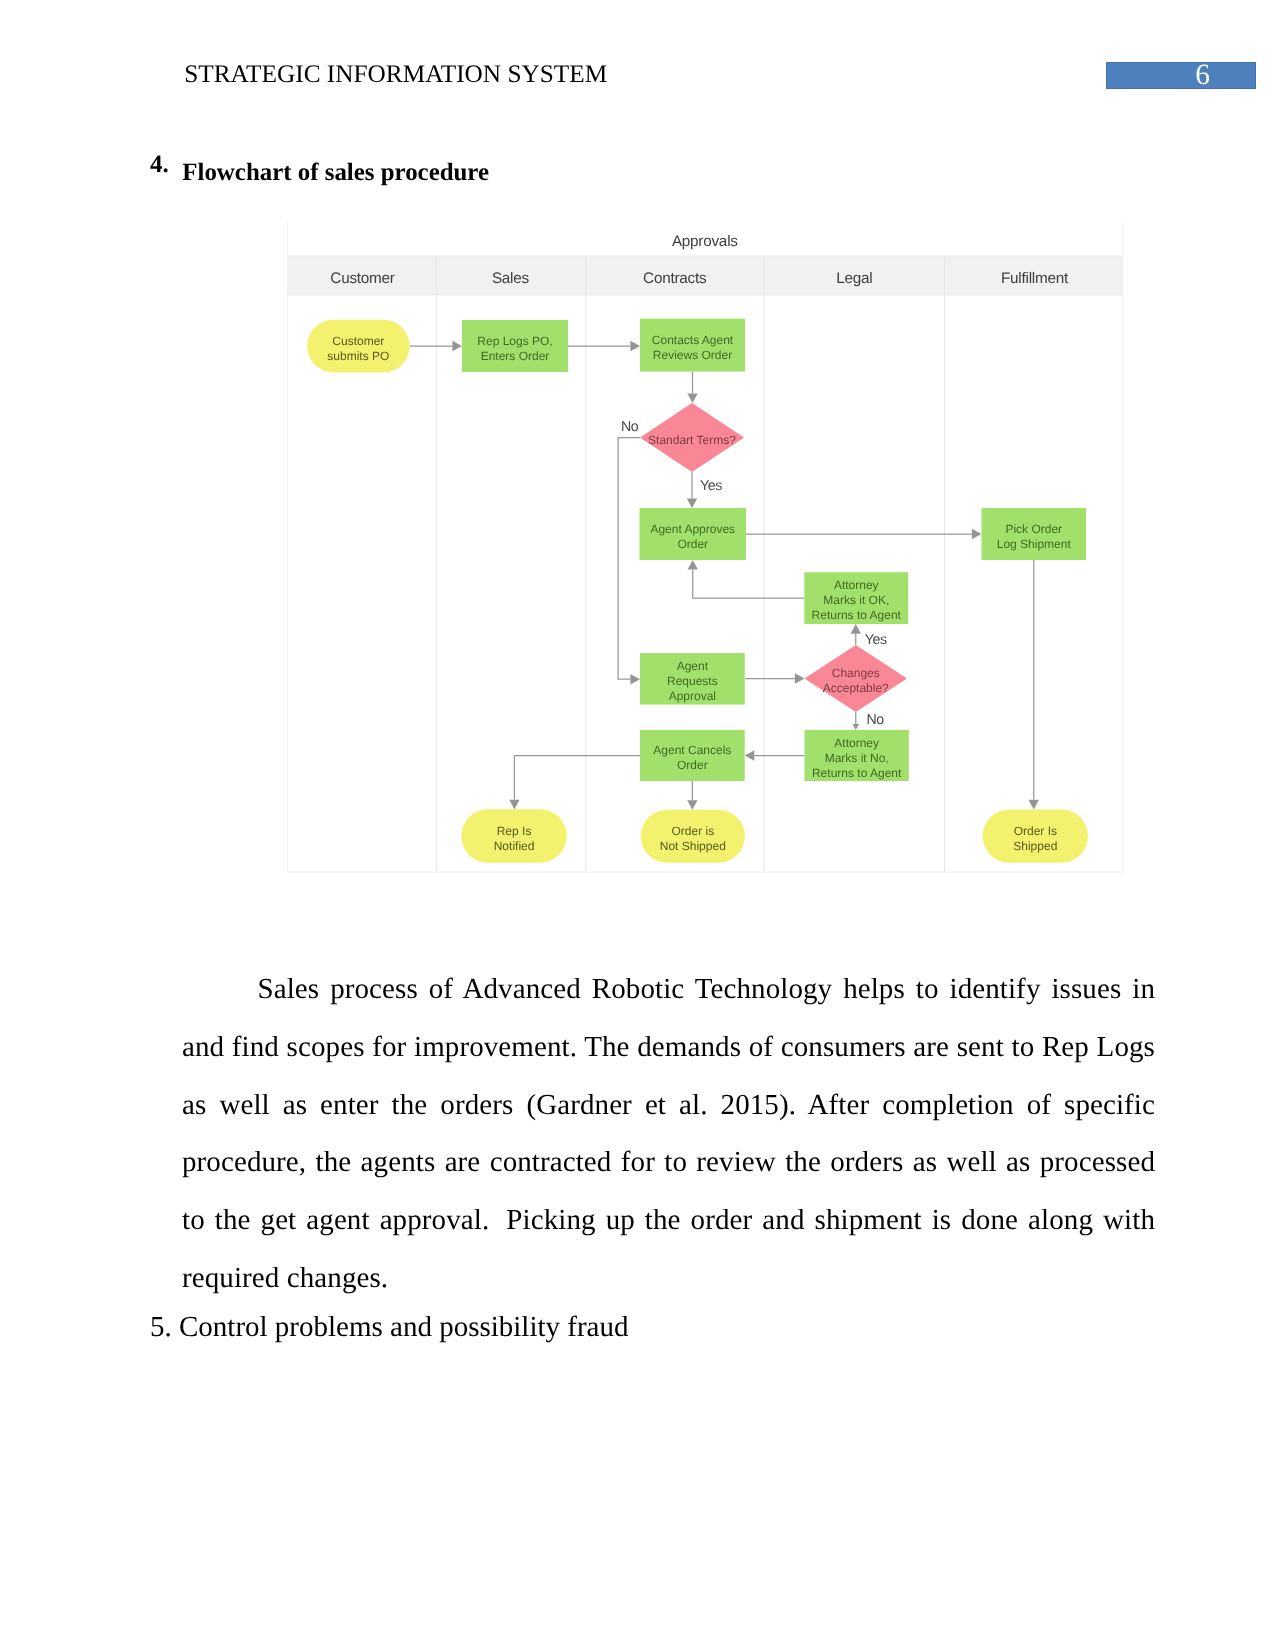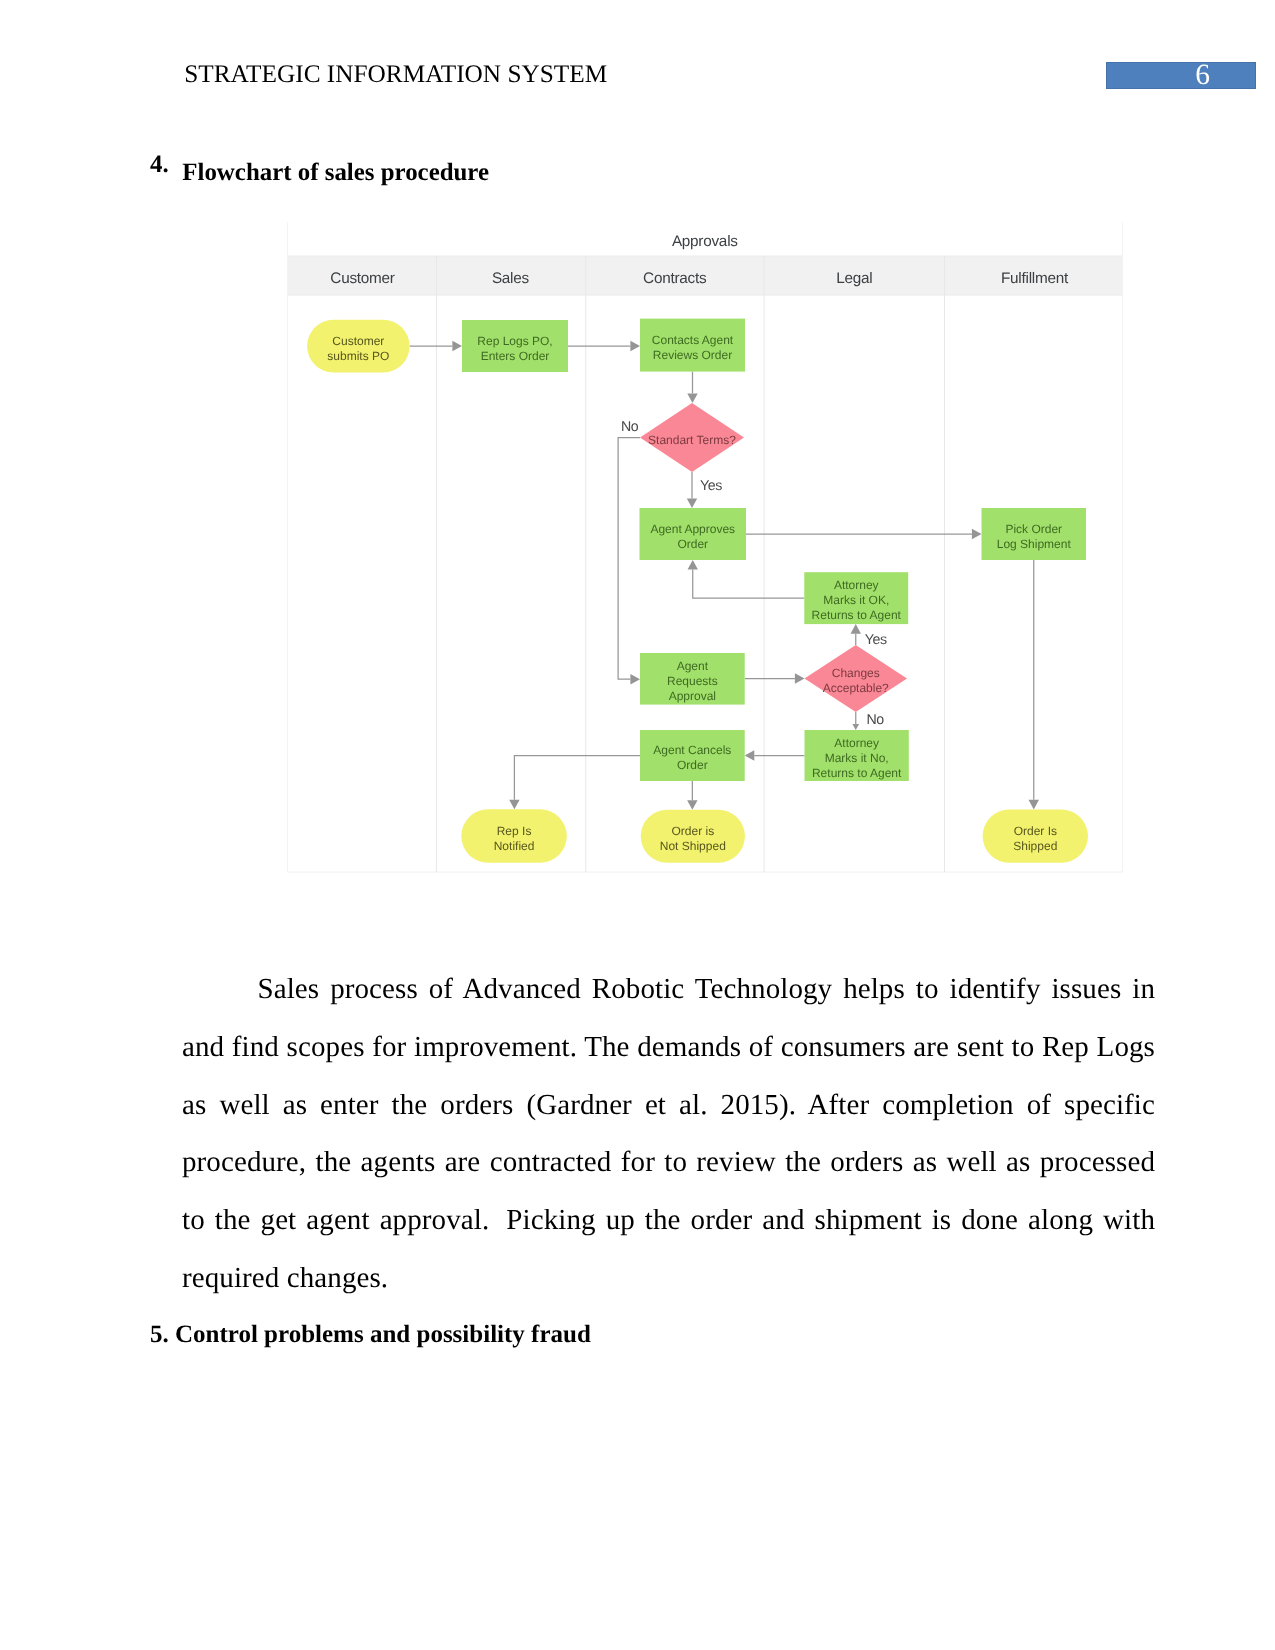--- a/index.html
+++ b/index.html
@@ -52,21 +52,21 @@
     text-align:justify;
     text-justify:inter-word;
     width:973px;
     left:162px;
     letter-spacing:0.1px;
     margin-left:20px;
   }
   .para .ind { display:inline-block; width:75.5px; }
   .para .dsp { display:inline-block; width:7px; }
   .para.continued { text-align-last: justify; }
-  .h2 { position:absolute; left:150px; font-size:25px; font-weight:bold; line-height:22px;margin-top:8px; }
+  .h2 { position:absolute; left:150px; font-size:29px; font-weight:normal; line-height:22px; }
 </style>
 </head>
 <body>
 
 <div class="page">
 
   <div class="hdr-title">STRATEGIC INFORMATION SYSTEM</div>
   <div class="pagenum-box">
     <div class="num">6</div>
   </div>

